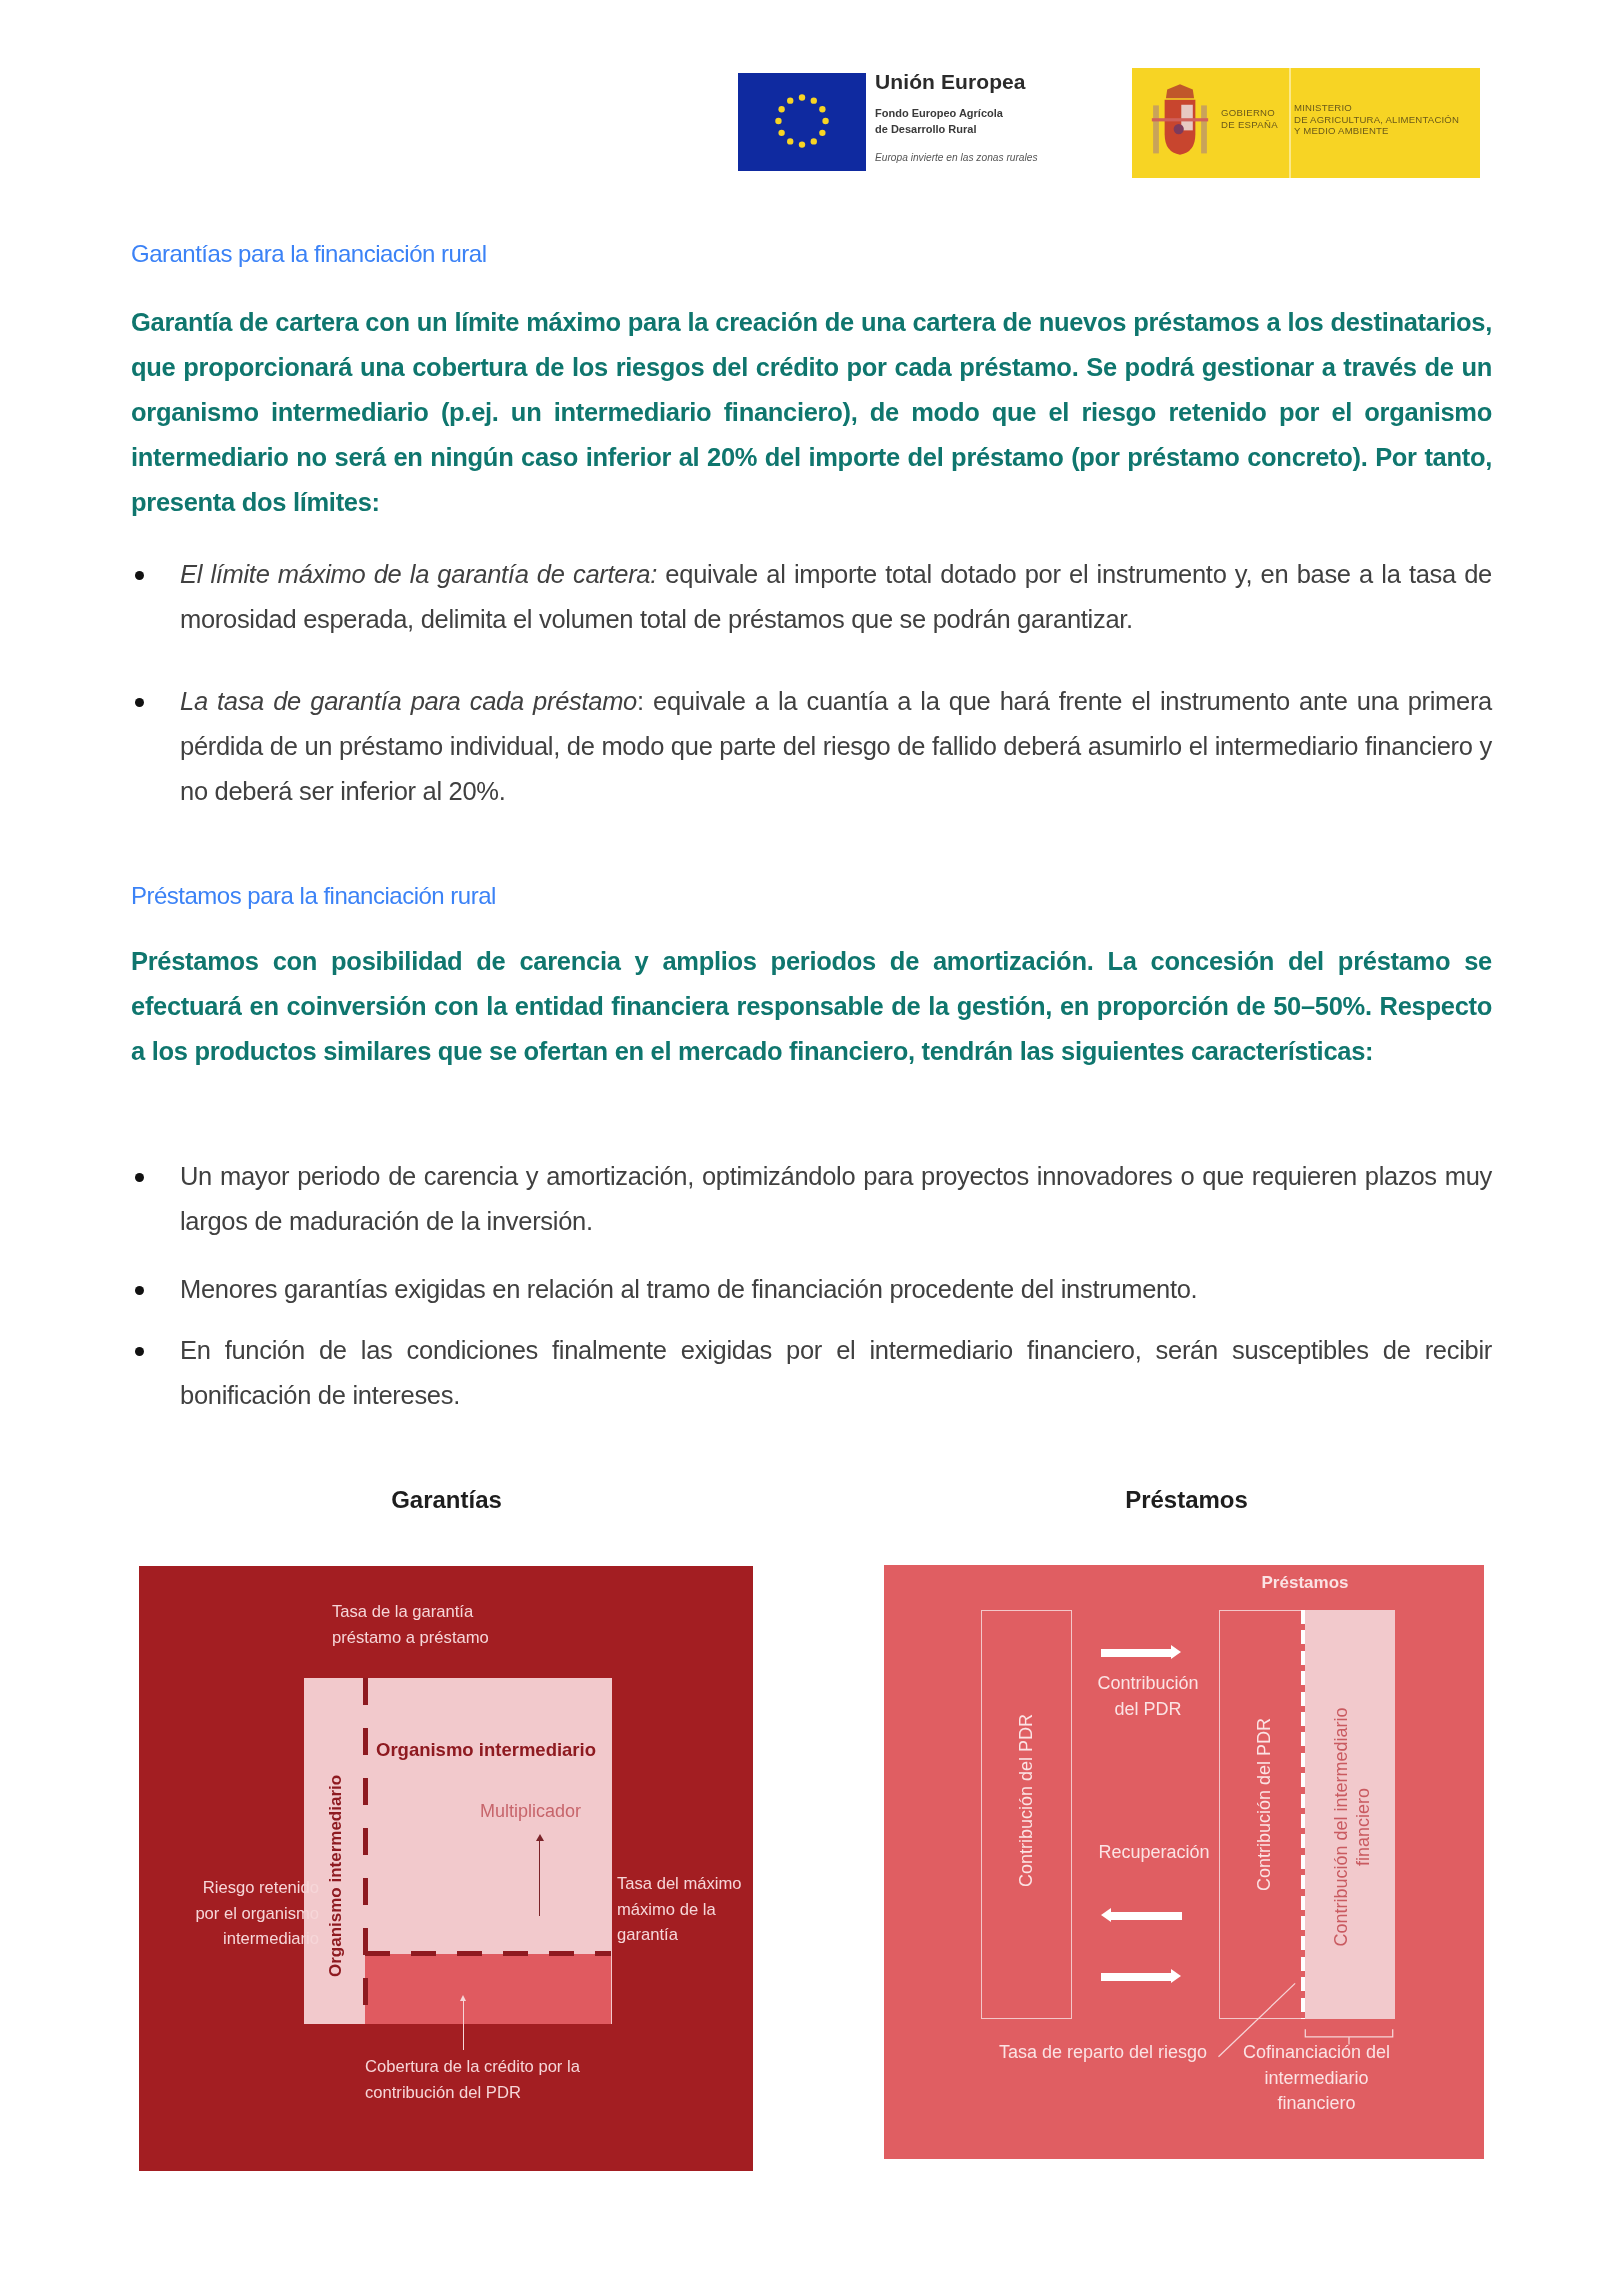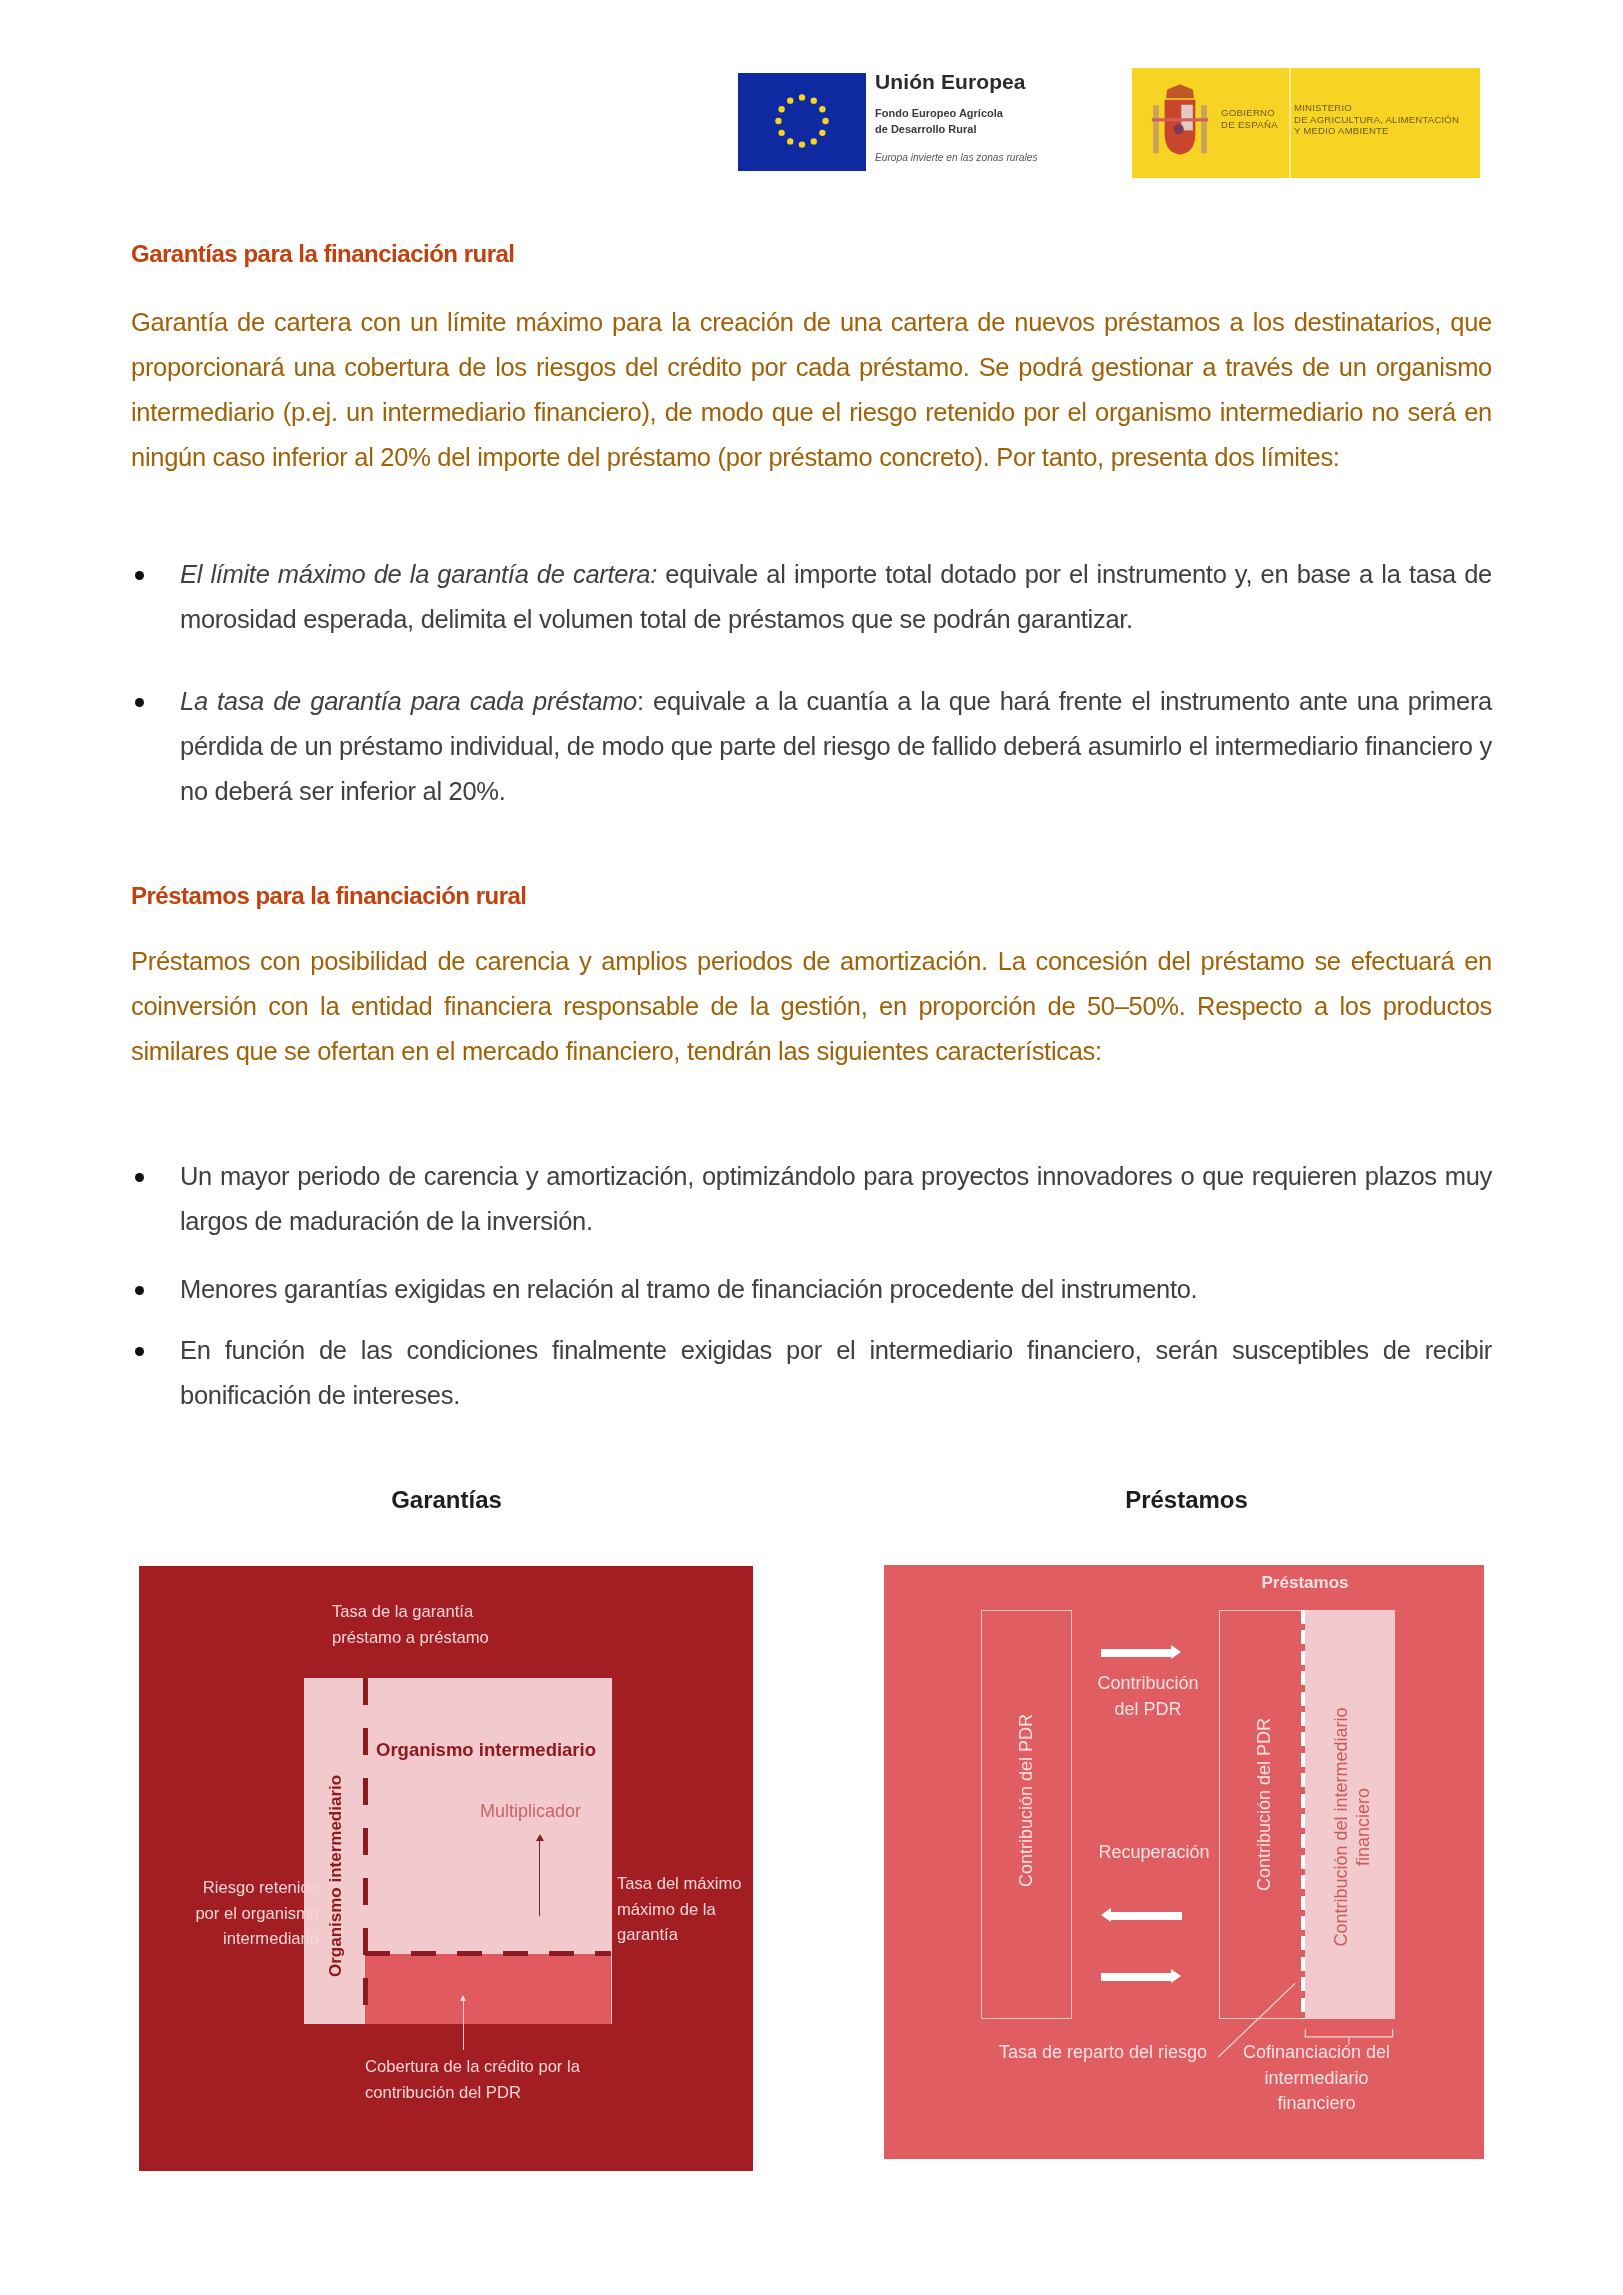--- a/index.html
+++ b/index.html
@@ -13,23 +13,23 @@
   .eu-title { left: 875px; top: 70px; font-size: 21px; font-weight: bold; color: #2b2b2b; letter-spacing: 0.1px; }
   .eu-sub { left: 875px; top: 105px; font-size: 11px; font-weight: bold; color: #3a3a3a; line-height: 16px; }
   .eu-motto { left: 875px; top: 152px; font-size: 10.2px; font-style: italic; color: #555; }
   .es-logo { left: 1132px; top: 68px; width: 348px; height: 110px; background: #f7d424; }
   .es-divider { left: 1289px; top: 68px; width: 1.9px; height: 110px; background: #fbe98a; }
   .es-shield { left: 1148px; top: 83px; width: 64px; height: 80px; }
   .es-gov { left: 1221px; top: 107px; font-size: 9.6px; color: #6b5a1a; line-height: 12px; letter-spacing: 0.3px; }
   .es-min { left: 1294px; top: 102px; font-size: 9.6px; color: #6b5a1a; line-height: 11.5px; letter-spacing: 0.2px; }
 
   
-  .h { left: 131px; font-size: 24px; font-weight: bold; color: #c2410c; letter-spacing: -0.5px; }
+  .h { left: 131px; font-size: 24px; font-weight: normal; color: #3b82f6; letter-spacing: -0.5px; }
   .p { left: 131px; width: 1361px; font-size: 25.5px; line-height: 45px; text-align: justify;
-       text-align-last: left; color: #a16207; letter-spacing: -0.3px; }
+       text-align-last: left; color: #0f766e; letter-spacing: -0.3px; font-weight: bold; }
   .bullet-item { left: 131px; width: 1361px; }
   .bullet-dot { position: absolute; left: 3.8px; width: 9px; height: 9px; border-radius: 50%; background: #111; }
   .bullet-text { position: absolute; left: 49px; width: 1312px; font-size: 25.5px; line-height: 45px;
                  text-align: justify; text-align-last: left; color: #404040; letter-spacing: -0.3px; }
   .it { font-style: italic; }
 
   .fig-title { font-size: 24px; font-weight: bold; color: #1e1e1e; text-align: center; width: 383px; }
 
   
   .g-outer { left: 139px; top: 1566px; width: 614px; height: 605px; background: #a31e22; }

